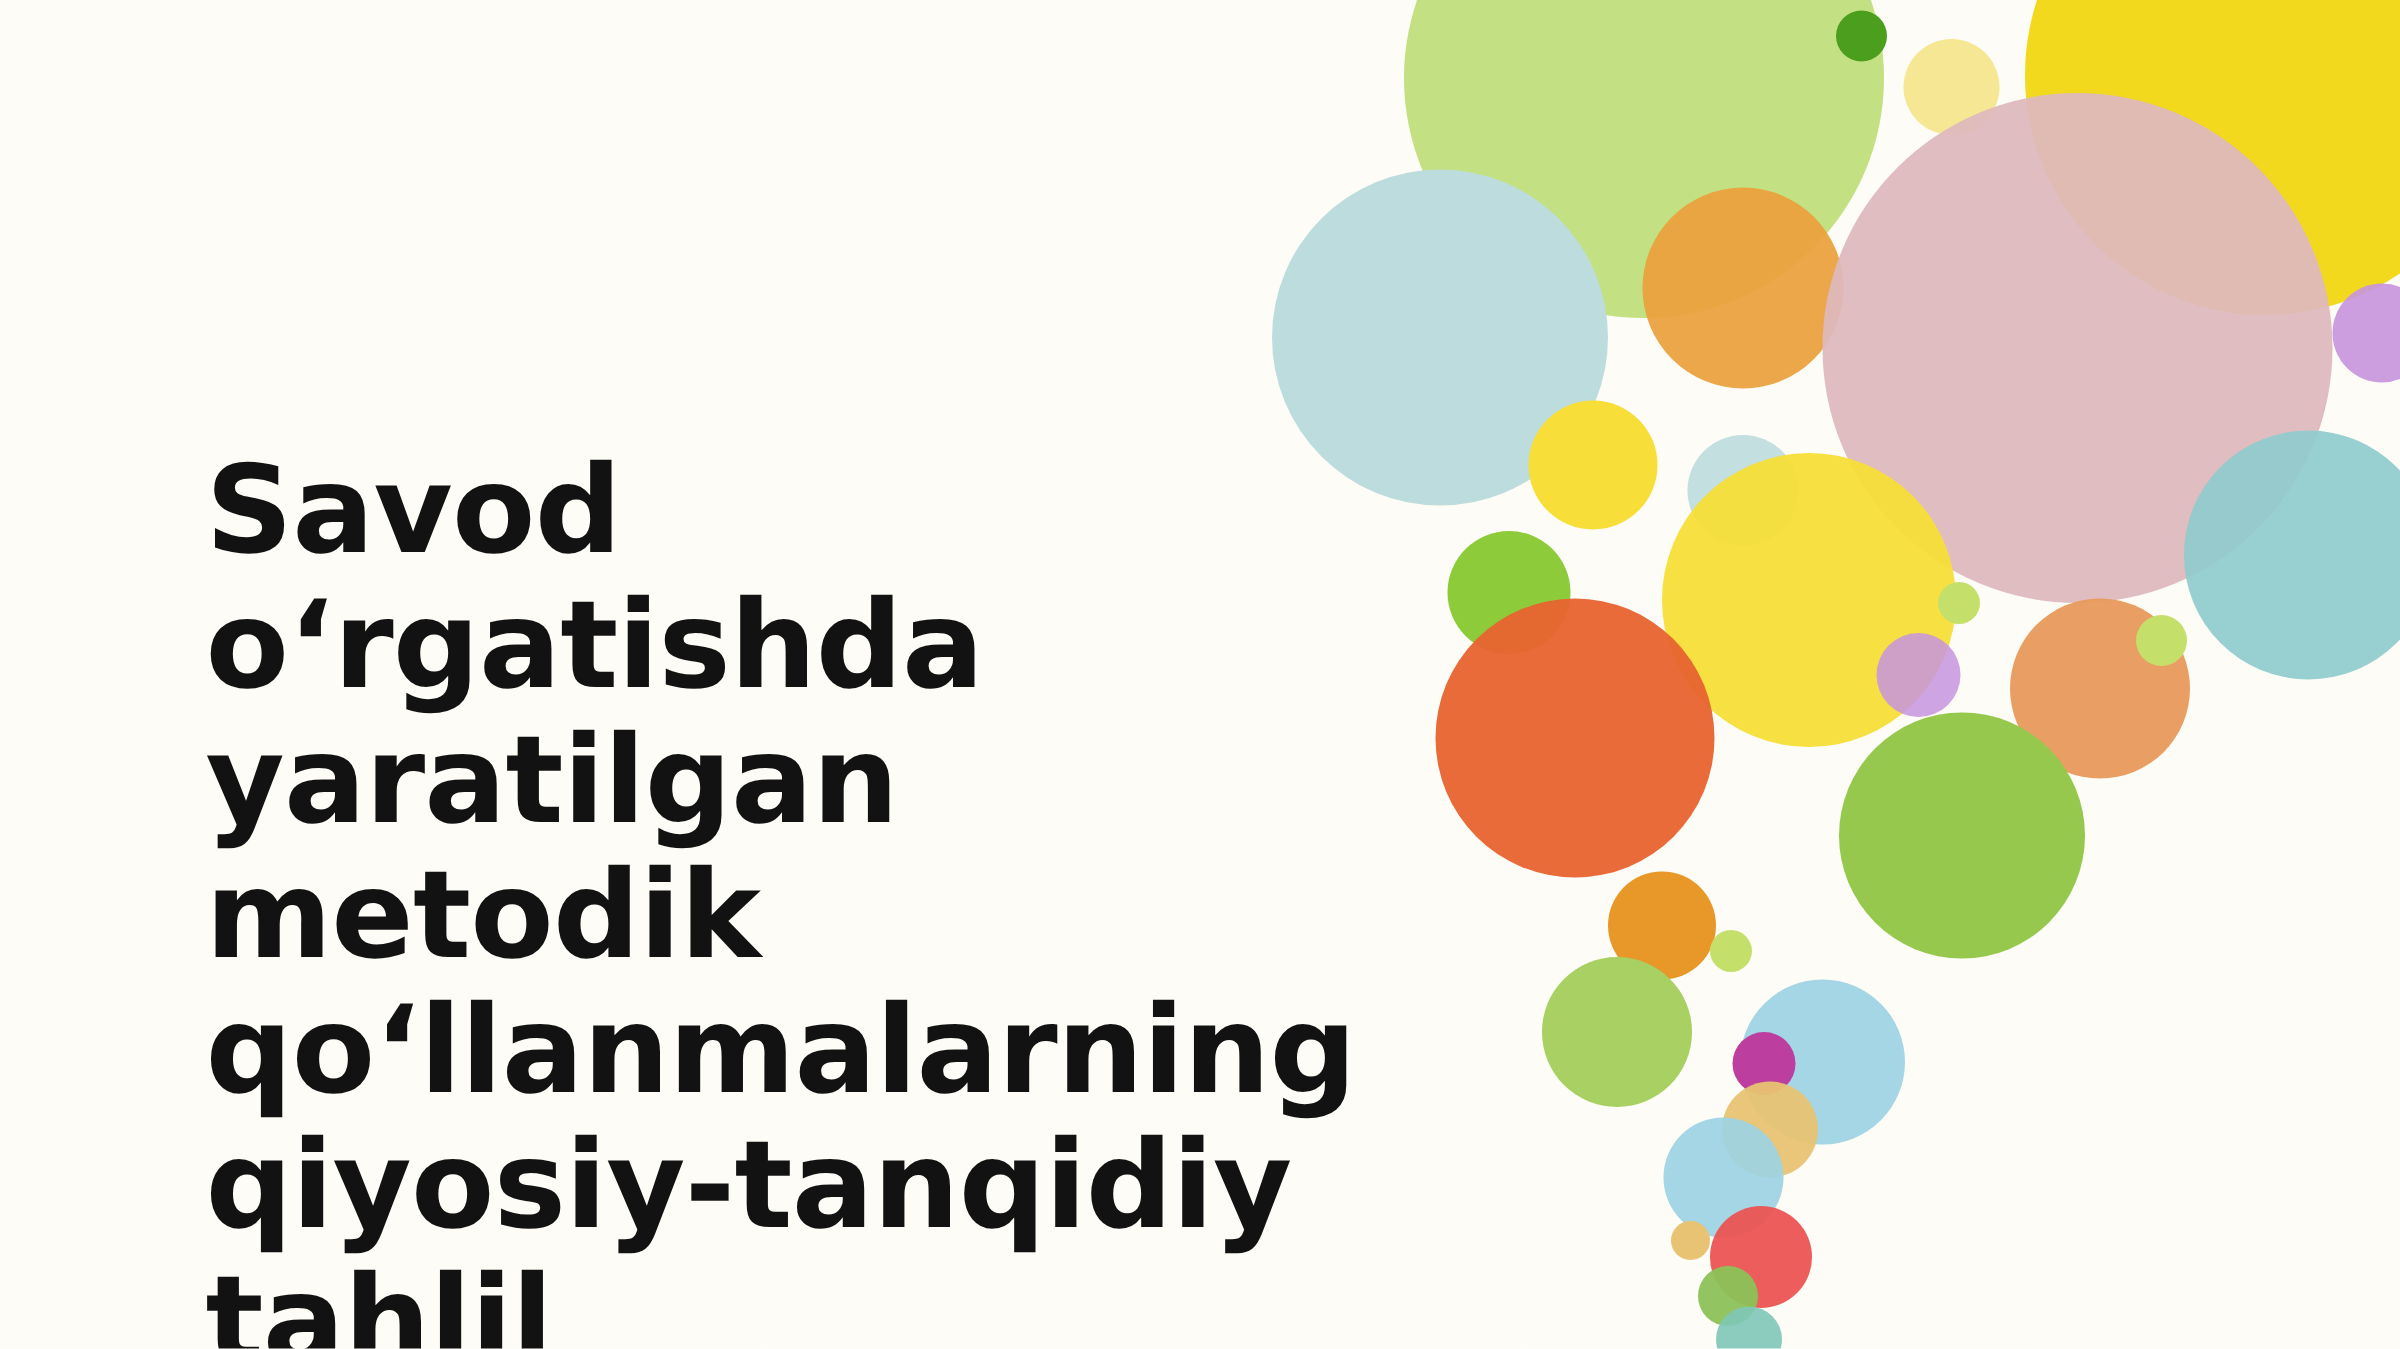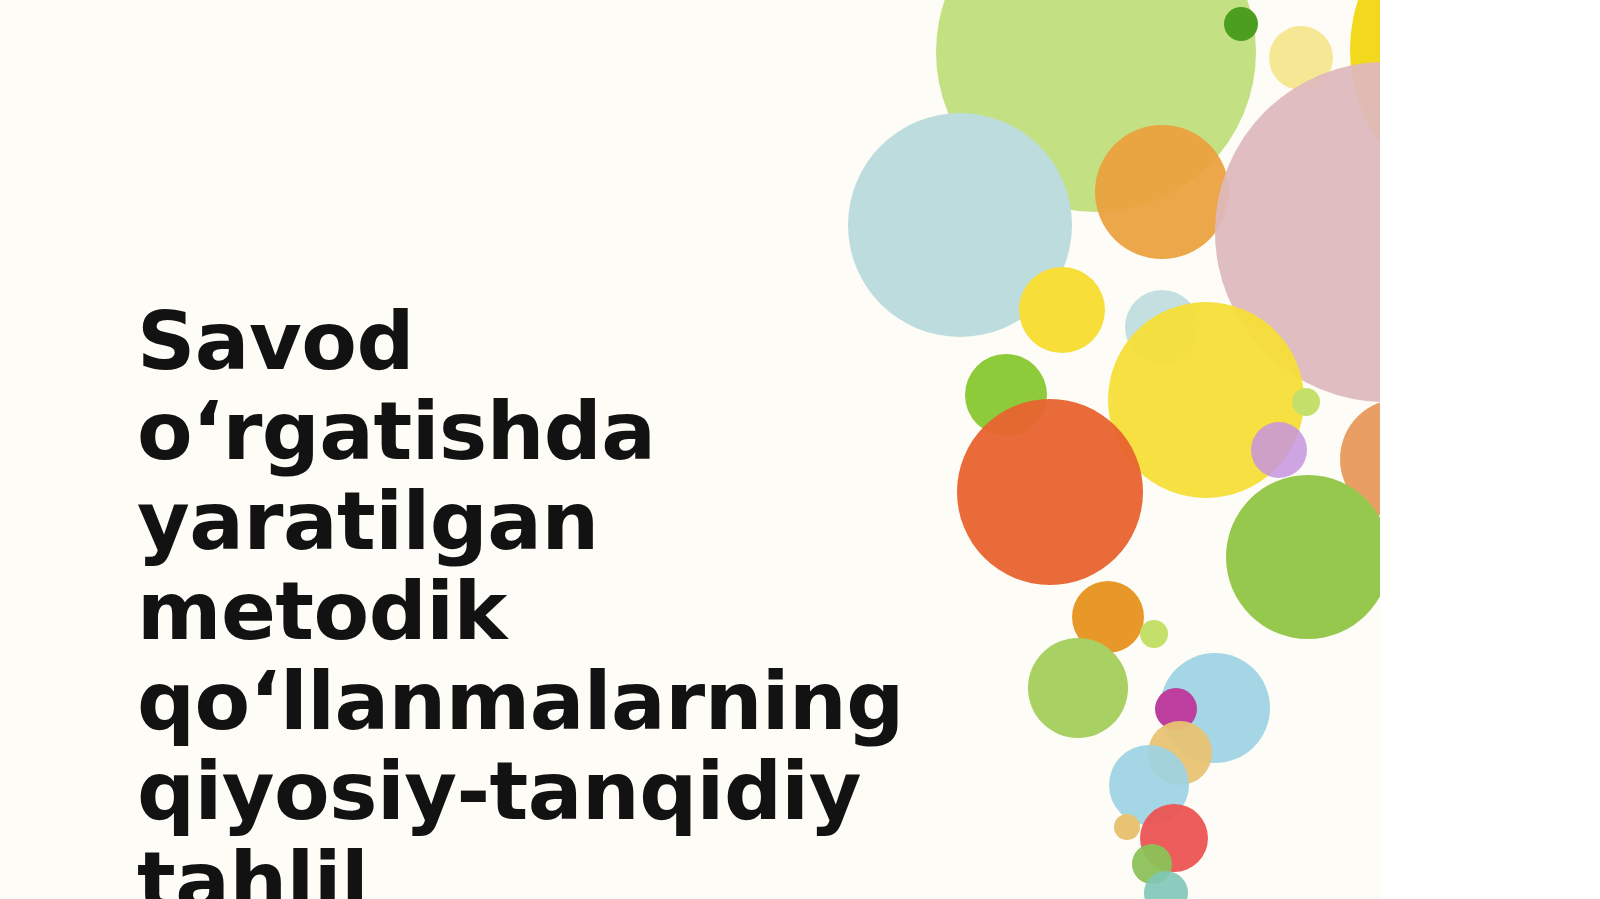--- a/index.html
+++ b/index.html
@@ -7,21 +7,21 @@
     padding: 0;
   }
   body {
     width: 1600px;
     height: 899px;
     overflow: hidden;
     font-family: "DejaVu Sans", "Liberation Sans", sans-serif;
   }
   #slide {
     position: relative;
-    width: 1380px;
+    width: 1600px;
     height: 899px;
     background: #FDFCF6;
     overflow: hidden;
   }
   #bubble-graphic {
     position: absolute;
     top: 0;
     left: 0;
     width: 1600px;
     height: 899px;

